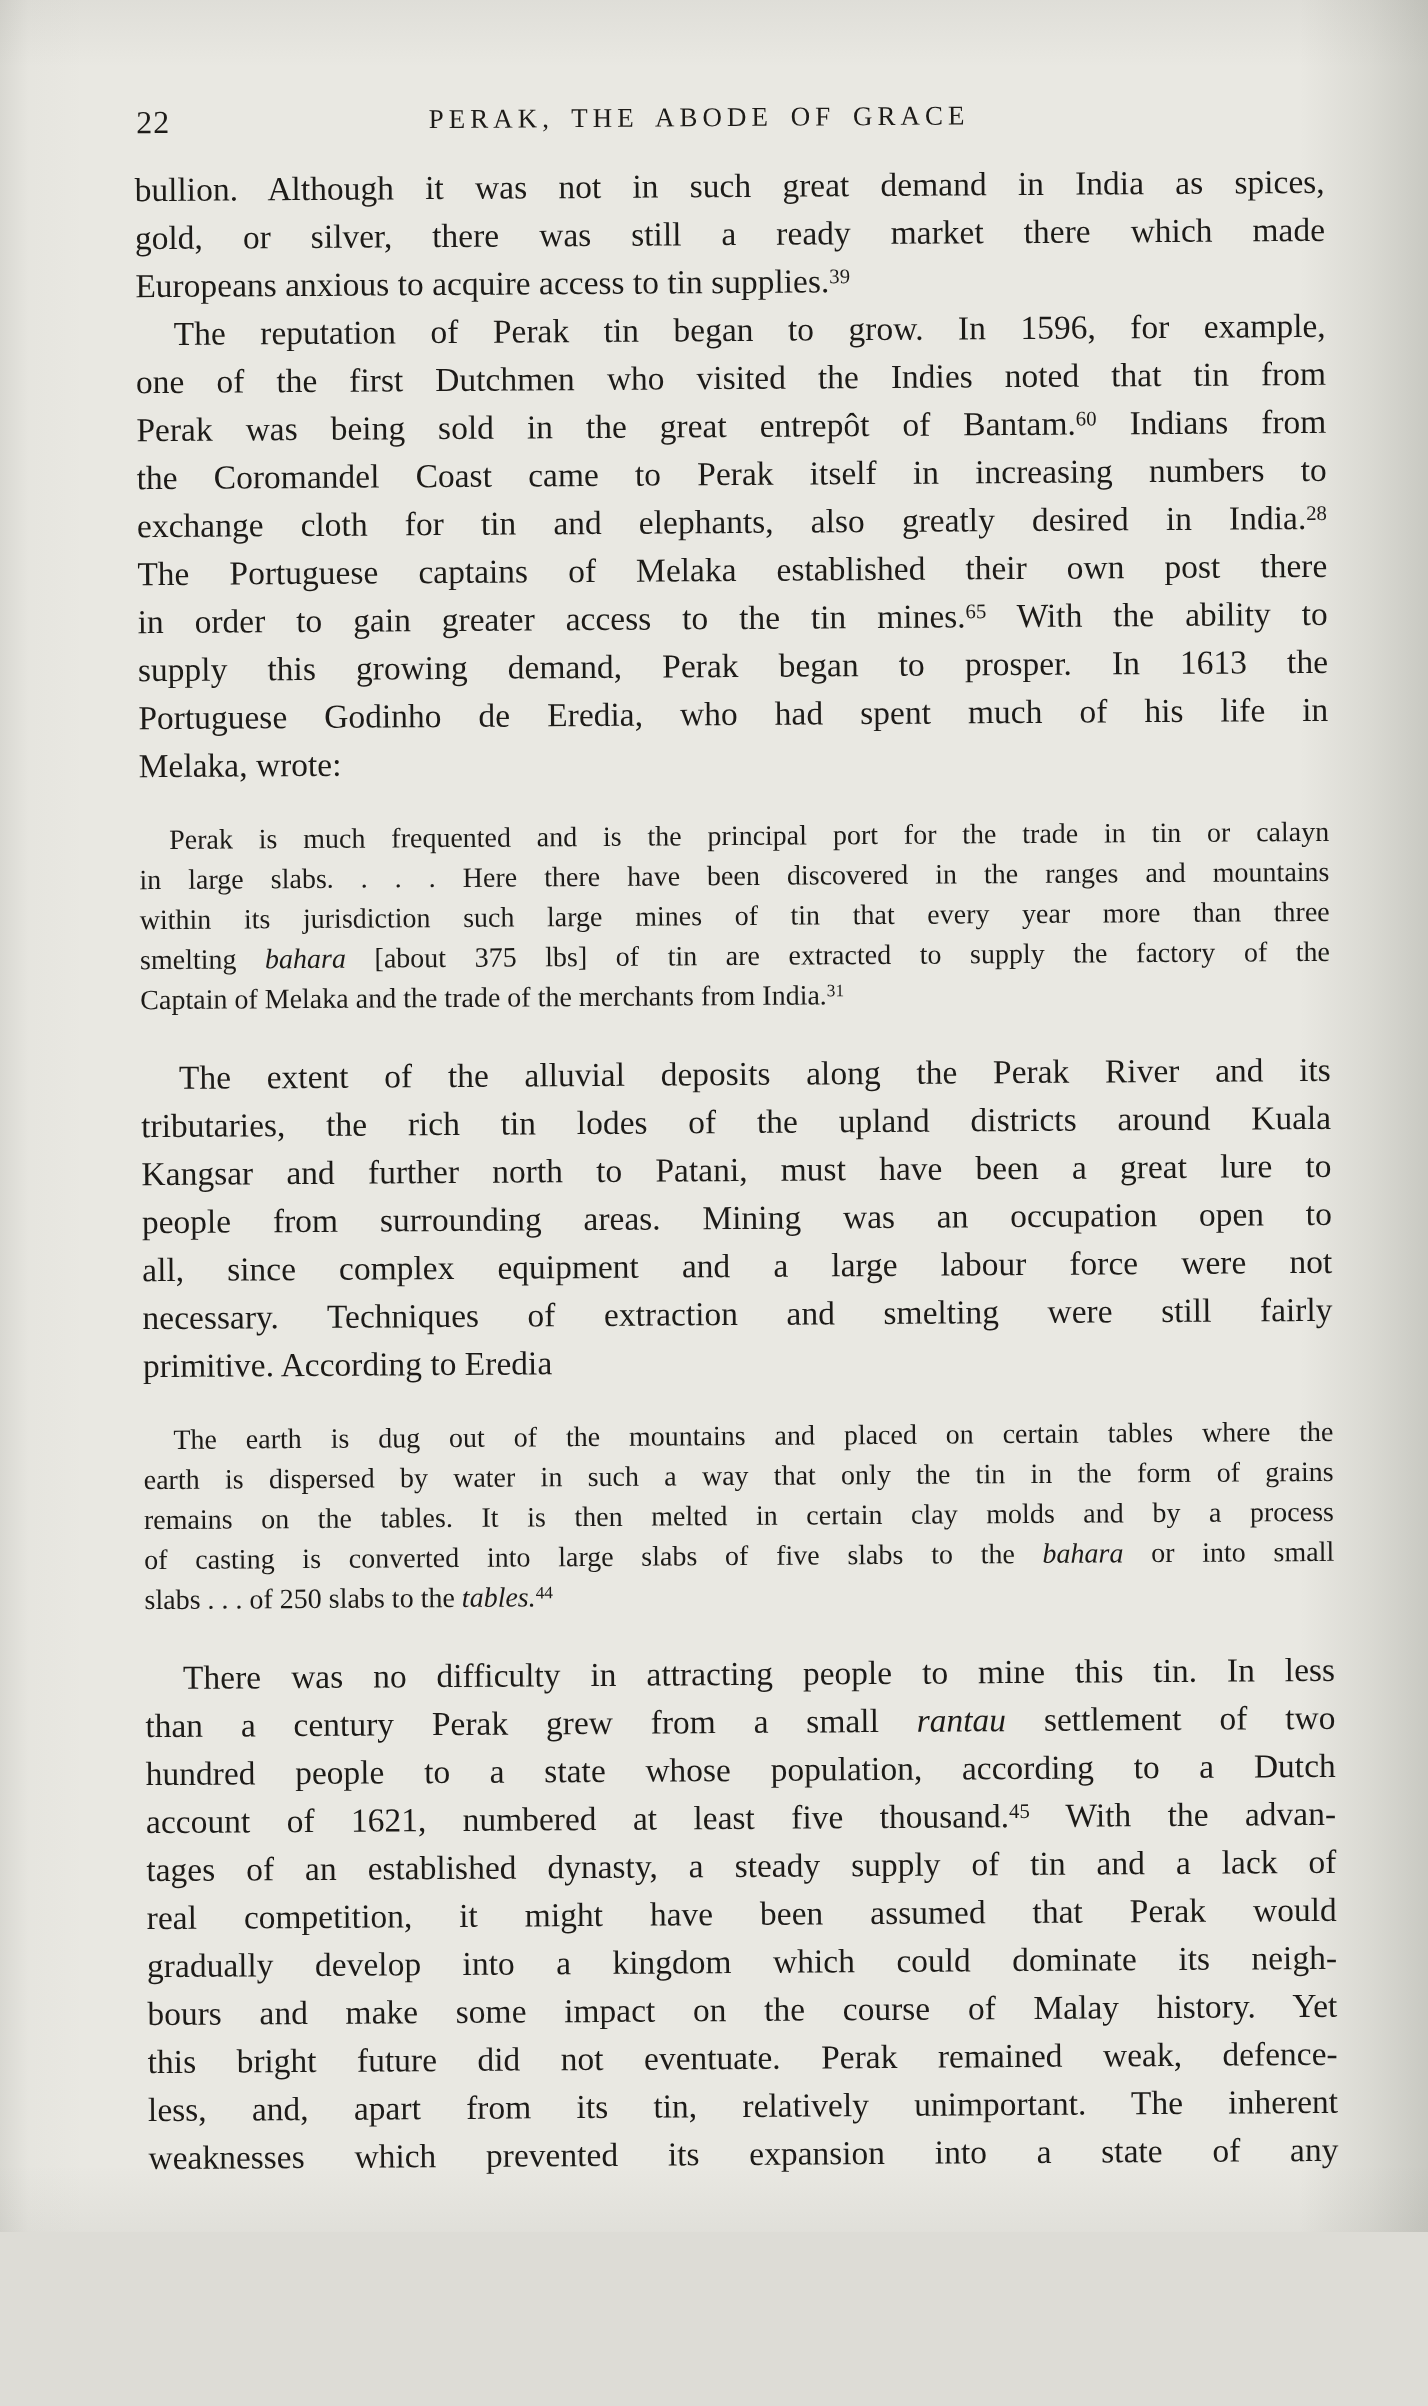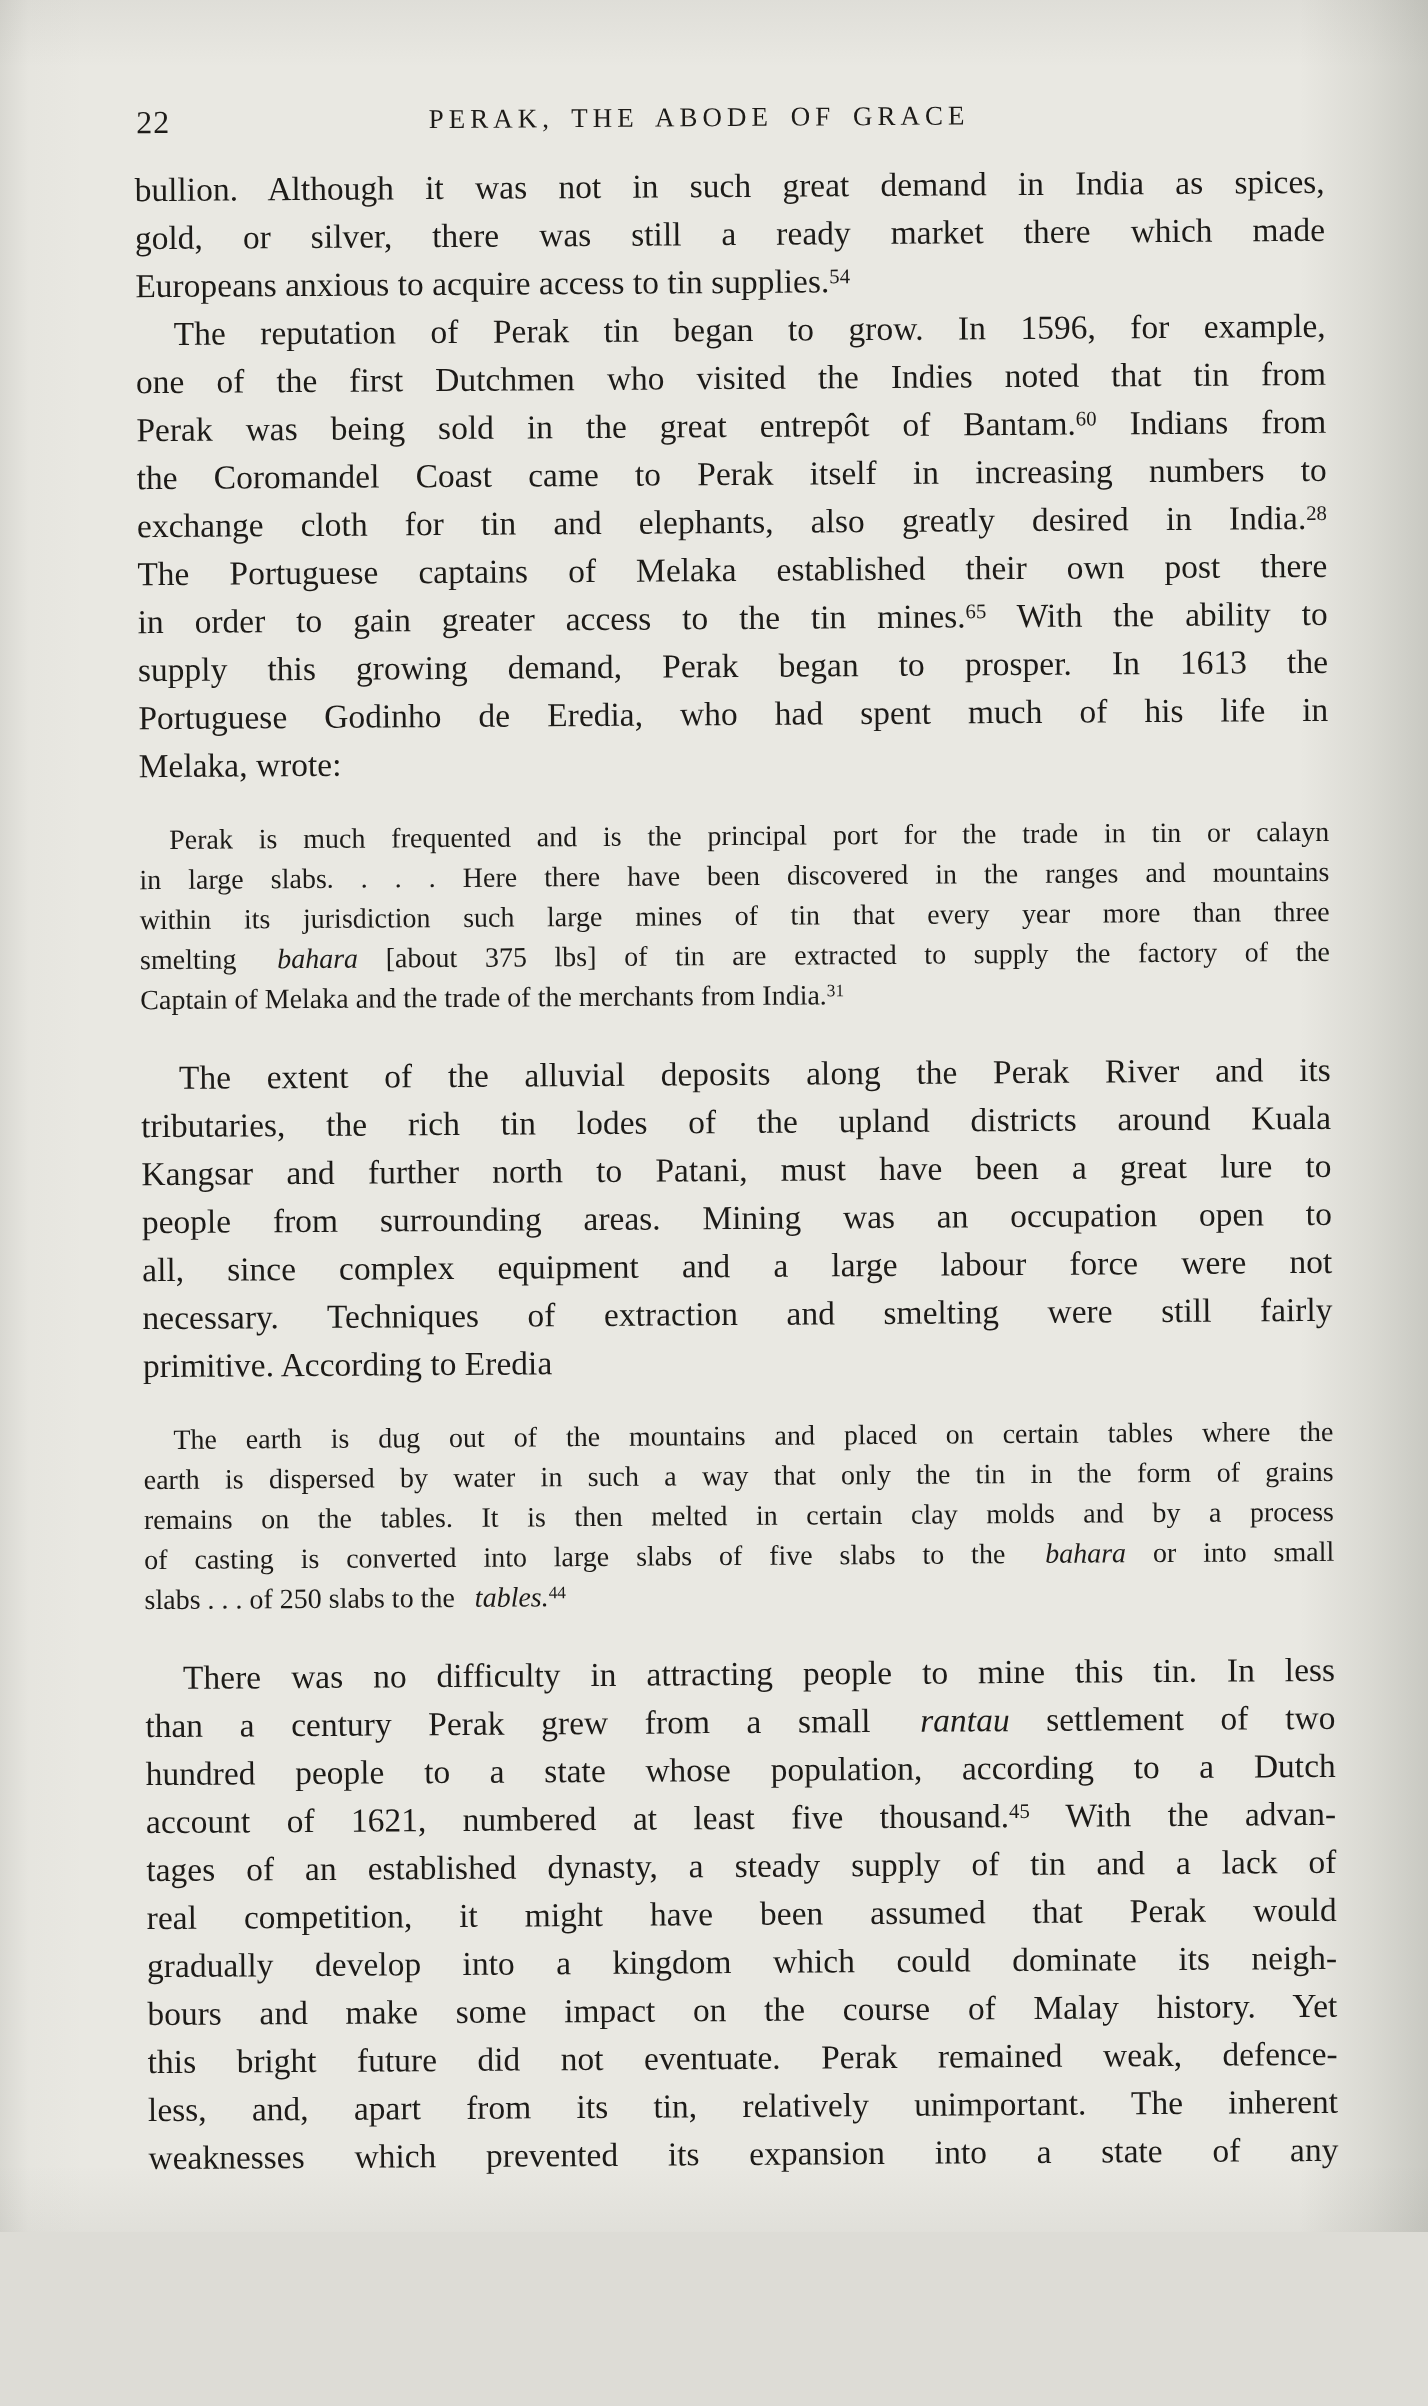--- a/index.html
+++ b/index.html
@@ -45,40 +45,40 @@
     font-size: 27px; letter-spacing: 5px;
     word-spacing: 6px;
   }
   .para { position: relative; }
   .para.body { font-size: 33.5px; line-height: 48px; }
   .para.quote { font-size: 28px; line-height: 40px; margin: 30px 0 34px 0; }
   .line { text-align: left; white-space: normal; }
   .line.just { text-align: justify; text-align-last: justify; }
   .line.ind { text-indent: 38px; }
   .para.quote .line.ind { text-indent: 30px; }
-  .line i { font-style: italic; margin-left: 13px; }
+  .line i { font-style: italic; }
   .line sup {
     font-size: 0.62em; line-height: 0;
     vertical-align: baseline; position: relative; top: -0.45em;
   }
 </style>
 </head>
 <body>
 
 <div class="page">
   <div class="text-block">
     <div class="running-head">
       <span class="page-number">22</span>
       <span class="running-title">PERAK, THE ABODE OF GRACE</span>
     </div>
     <div id="body-content">
         <div class="para body">
           <div class="line just"><span>bullion. Although it was not in such great demand in India as spices,</span></div>
           <div class="line just"><span>gold, or silver, there was still a ready market there which made</span></div>
-          <div class="line"><span>Europeans anxious to acquire access to tin supplies.</span><sup>54</sup></div>
+          <div class="line"><span>Europeans anxious to acquire access to tin supplies.</span><sup>39</sup></div>
         </div>
         <div class="para body">
           <div class="line just ind"><span>The reputation of Perak tin began to grow. In 1596, for example,</span></div>
           <div class="line just"><span>one of the first Dutchmen who visited the Indies noted that tin from</span></div>
           <div class="line just"><span>Perak was being sold in the great entrepôt of Bantam.</span><sup>60</sup><span> Indians from</span></div>
           <div class="line just"><span>the Coromandel Coast came to Perak itself in increasing numbers to</span></div>
           <div class="line just"><span>exchange cloth for tin and elephants, also greatly desired in India.</span><sup>28</sup></div>
           <div class="line just"><span>The Portuguese captains of Melaka established their own post there</span></div>
           <div class="line just"><span>in order to gain greater access to the tin mines.</span><sup>65</sup><span> With the ability to</span></div>
           <div class="line just"><span>supply this growing demand, Perak began to prosper. In 1613 the</span></div>

